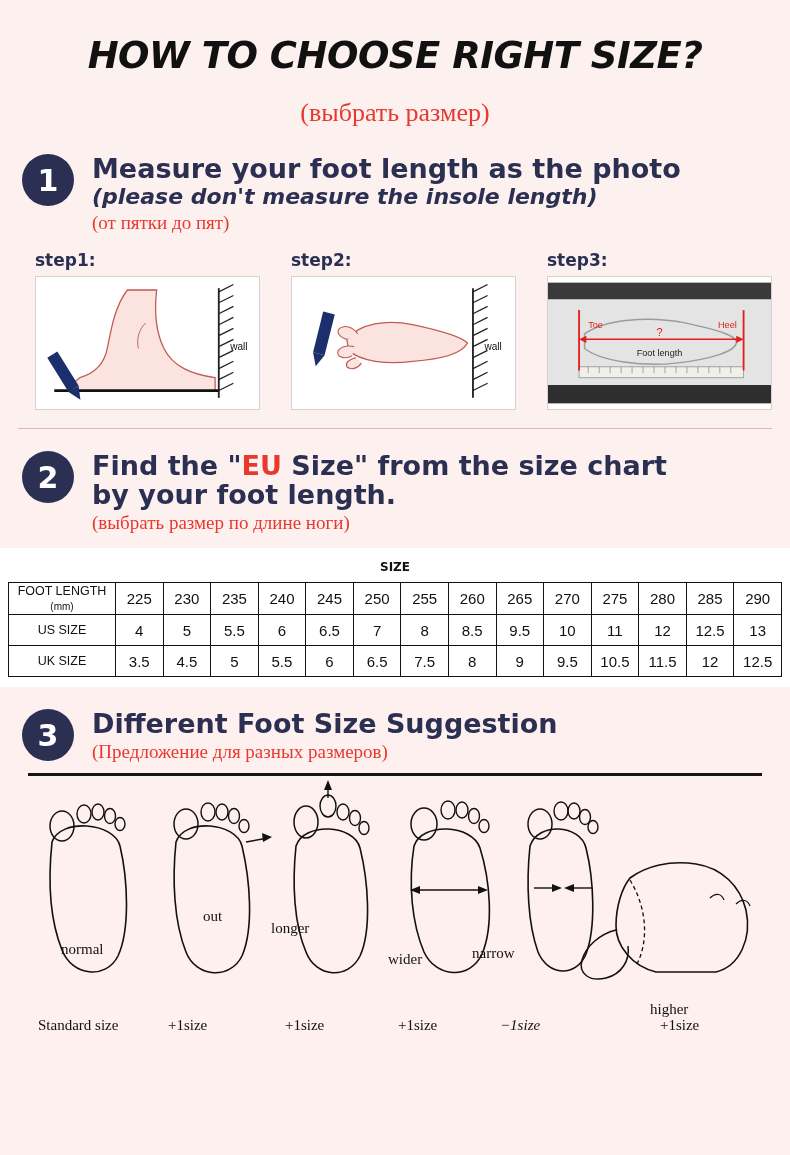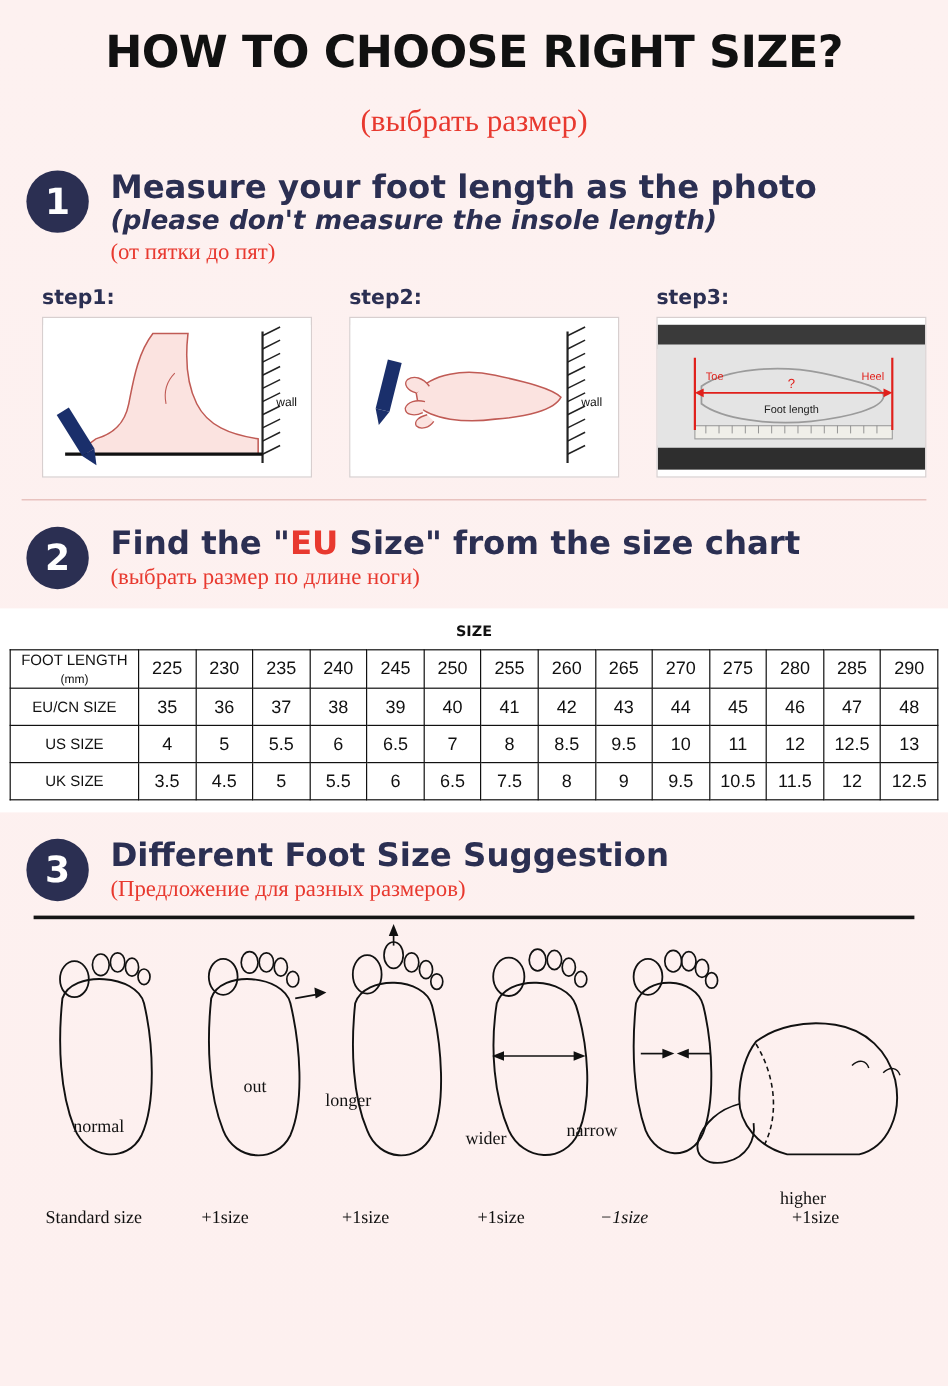--- a/index.html
+++ b/index.html
@@ -21,26 +21,27 @@
     position: relative;
     background: linear-gradient(180deg,#fdf1f0 0%, #fdf0ef 100%);
   }
 
   
   .header {
     text-align: center;
     padding-top: 22px;
   }
   .header h1 {
-    margin: 0;
+    margin: 12px;
     font-size: 37px;
     font-weight: bold;
     letter-spacing: -0.5px;
     font-family: "DejaVu Sans", sans-serif;
     color: #111;
+    font-style: italic;
   }
   .header .ru {
     margin-top: 21px;
     font-size: 26px;
     color: #e8392f;
     font-family: "Liberation Serif", serif;
   }
 
   
   .step-block {
@@ -311,20 +312,21 @@
     </div>
   </div>
 
   <div class="hairline"></div>
 
   <div class="step-block" style="margin-top:22px;">
     <div class="badge">2</div>
     <div class="step-title">
       <span>Find the "</span><span class="eu-highlight">EU</span><span> Size" from the size chart</span>
     </div>
+    <div class="step-title">by your foot length.</div>
     <div class="step-ru">(выбрать размер по длине ноги)</div>
   </div>
 
   <div class="table-wrap">
     <div class="table-title">SIZE</div>
     <table class="size">
       <tbody>
         <tr>
           <td class="rowhead">
             <span>FOOT LENGTH</span><br>
@@ -337,37 +339,20 @@
           <td>245</td>
           <td>250</td>
           <td>255</td>
           <td>260</td>
           <td>265</td>
           <td>270</td>
           <td>275</td>
           <td>280</td>
           <td>285</td>
           <td>290</td>
-        </tr>
-        <tr>
-          <td class="rowhead">EU/CN SIZE</td>
-          <td>35</td>
-          <td>36</td>
-          <td>37</td>
-          <td>38</td>
-          <td>39</td>
-          <td>40</td>
-          <td>41</td>
-          <td>42</td>
-          <td>43</td>
-          <td>44</td>
-          <td>45</td>
-          <td>46</td>
-          <td>47</td>
-          <td>48</td>
         </tr>
         <tr>
           <td class="rowhead">US SIZE</td>
           <td>4</td>
           <td>5</td>
           <td>5.5</td>
           <td>6</td>
           <td>6.5</td>
           <td>7</td>
           <td>8</td>

